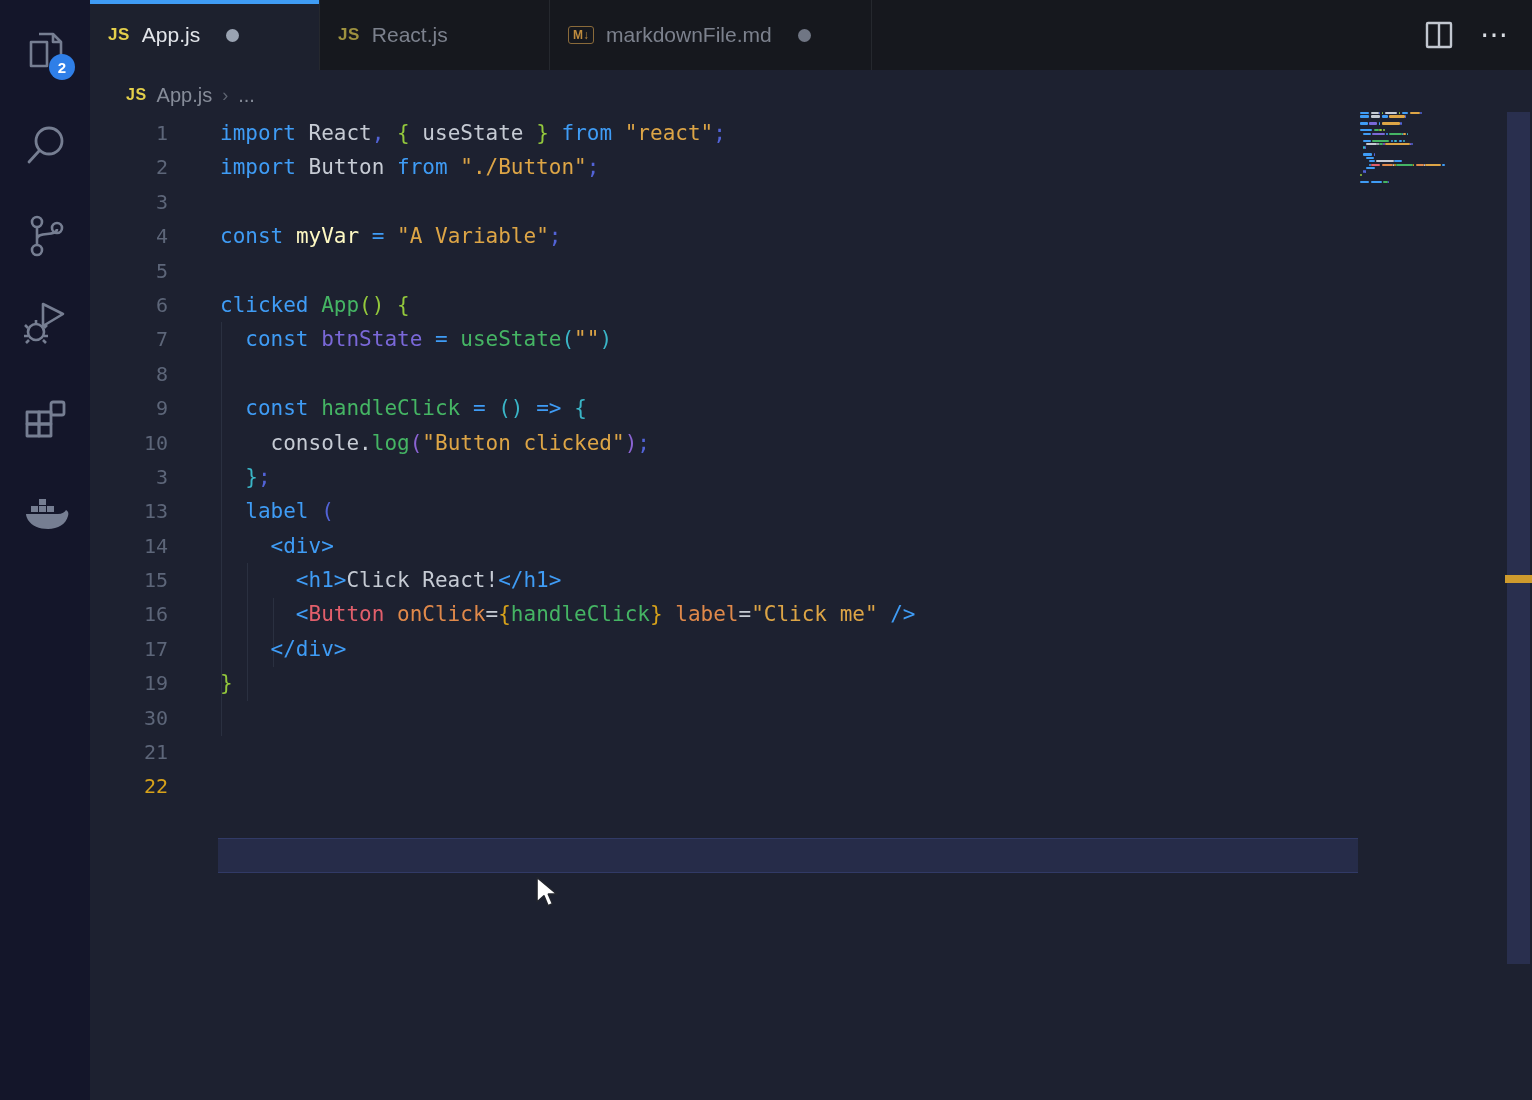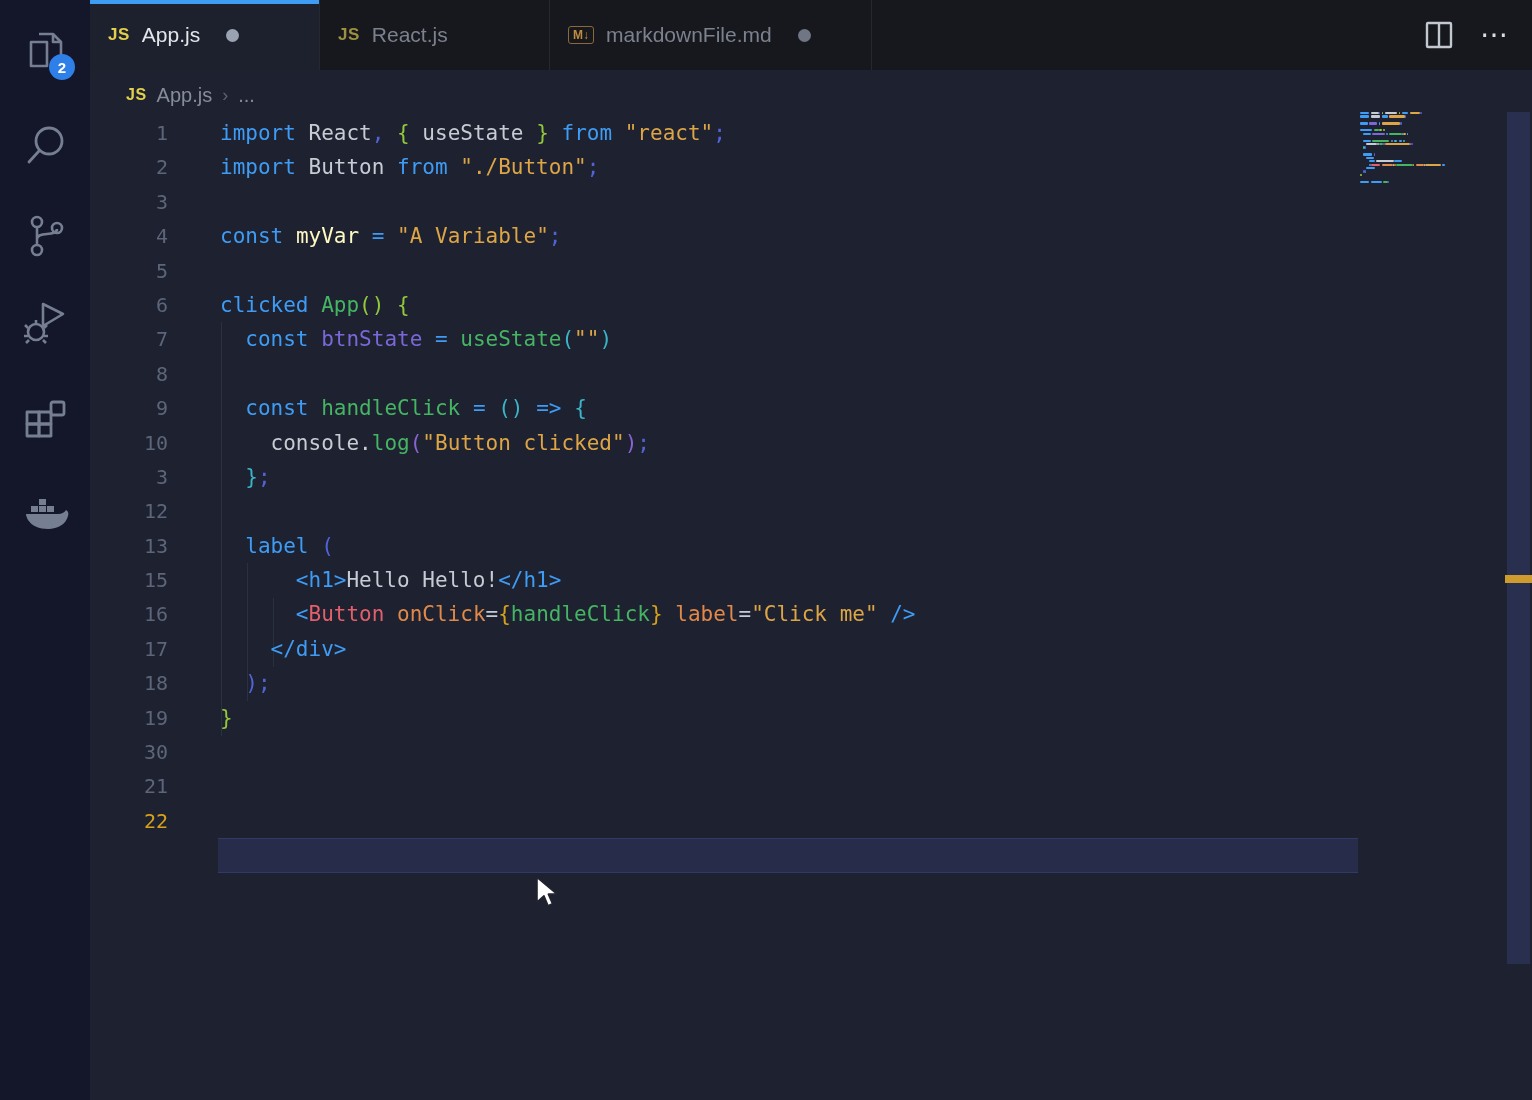--- a/index.html
+++ b/index.html
@@ -199,26 +199,25 @@
       <div class="code-line"><span class="gutter-num">2</span><span class="line-code"><span style="color: rgb(63, 156, 245);">import</span> <span style="color: rgb(198, 203, 212);">Button</span> <span style="color: rgb(63, 156, 245);">from</span> <span style="color: rgb(221, 165, 70);">"./Button"</span><span style="color: rgb(82, 99, 214);">;</span></span></div>
       <div class="code-line"><span class="gutter-num">3</span><span class="line-code"></span></div>
       <div class="code-line"><span class="gutter-num">4</span><span class="line-code"><span style="color: rgb(63, 156, 245);">const</span> <span style="color: #fef9c3;">myVar</span> <span style="color: rgb(63, 156, 245);">=</span> <span style="color: rgb(221, 165, 70);">"A Variable"</span><span style="color: rgb(82, 99, 214);">;</span></span></div>
       <div class="code-line"><span class="gutter-num">5</span><span class="line-code"></span></div>
       <div class="code-line"><span class="gutter-num">6</span><span class="line-code"><span style="color: rgb(63, 156, 245);">clicked</span> <span style="color: rgb(69, 181, 100);">App</span><span style="color: rgb(147, 200, 60);">()</span> <span style="color: rgb(147, 200, 60);">{</span></span></div>
       <div class="code-line"><span class="gutter-num">7</span><span class="line-code">  <span style="color: rgb(63, 156, 245);">const</span> <span style="color: rgb(122, 104, 216);">btnState</span> <span style="color: rgb(63, 156, 245);">=</span> <span style="color: rgb(69, 181, 100);">useState</span><span style="color: rgb(58, 181, 199);">(</span><span style="color: rgb(221, 165, 70);">""</span><span style="color: rgb(58, 181, 199);">)</span></span></div>
       <div class="code-line"><span class="gutter-num">8</span><span class="line-code"></span></div>
       <div class="code-line"><span class="gutter-num">9</span><span class="line-code">  <span style="color: rgb(63, 156, 245);">const</span> <span style="color: rgb(69, 181, 100);">handleClick</span> <span style="color: rgb(63, 156, 245);">=</span> <span style="color: rgb(58, 181, 199);">()</span> <span style="color: rgb(63, 156, 245);">=&gt;</span> <span style="color: rgb(58, 181, 199);">{</span></span></div>
       <div class="code-line"><span class="gutter-num">10</span><span class="line-code">    <span style="color: rgb(198, 203, 212);">console</span><span style="color: rgb(198, 203, 212);">.</span><span style="color: rgb(69, 181, 100);">log</span><span style="color: rgb(138, 99, 210);">(</span><span style="color: rgb(221, 165, 70);">"Button clicked"</span><span style="color: rgb(138, 99, 210);">)</span><span style="color: rgb(82, 99, 214);">;</span></span></div>
       <div class="code-line"><span class="gutter-num">3</span><span class="line-code">  <span style="color: rgb(58, 181, 199);">}</span><span style="color: rgb(82, 99, 214);">;</span></span></div>
-      <div class="code-line"><span class="gutter-num">12</span><span class="line-code"></span></div>
       <div class="code-line"><span class="gutter-num">13</span><span class="line-code">  <span style="color: rgb(63, 156, 245);">label</span> <span style="color: rgb(82, 99, 214);">(</span></span></div>
-      <div class="code-line"><span class="gutter-num">15</span><span class="line-code">      <span style="color: rgb(63, 156, 245);">&lt;h1&gt;</span><span style="color: rgb(198, 203, 212);">Hello Hello!</span><span style="color: rgb(63, 156, 245);">&lt;/h1&gt;</span></span></div>
+      <div class="code-line"><span class="gutter-num">14</span><span class="line-code">    <span style="color: rgb(63, 156, 245);">&lt;div&gt;</span></span></div>
+      <div class="code-line"><span class="gutter-num">15</span><span class="line-code">      <span style="color: rgb(63, 156, 245);">&lt;h1&gt;</span><span style="color: rgb(198, 203, 212);">Click React!</span><span style="color: rgb(63, 156, 245);">&lt;/h1&gt;</span></span></div>
       <div class="code-line"><span class="gutter-num">16</span><span class="line-code">      <span style="color: rgb(63, 156, 245);">&lt;</span><span style="color: rgb(226, 95, 107);">Button</span> <span style="color: rgb(224, 137, 74);">onClick</span><span style="color: rgb(198, 203, 212);">=</span><span style="color: rgb(215, 162, 26);">{</span><span style="color: rgb(69, 181, 100);">handleClick</span><span style="color: rgb(215, 162, 26);">}</span> <span style="color: rgb(224, 137, 74);">label</span><span style="color: rgb(198, 203, 212);">=</span><span style="color: rgb(221, 165, 70);">"Click me"</span> <span style="color: rgb(63, 156, 245);">/&gt;</span></span></div>
       <div class="code-line"><span class="gutter-num">17</span><span class="line-code">    <span style="color: rgb(63, 156, 245);">&lt;/div&gt;</span></span></div>
-      <div class="code-line"><span class="gutter-num">18</span><span class="line-code">  <span style="color: rgb(82, 99, 214);">)</span><span style="color: rgb(82, 99, 214);">;</span></span></div>
       <div class="code-line"><span class="gutter-num">19</span><span class="line-code"><span style="color: rgb(147, 200, 60);">}</span></span></div>
       <div class="code-line"><span class="gutter-num">30</span><span class="line-code"></span></div>
       <div class="code-line"><span class="gutter-num">21</span></div>
       <div class="code-line"><span class="gutter-num active">22</span><span class="line-code"></span></div>
     </div>
 
   <div id="minimap">
       <div class="mm-line">
         <span class="mm-tok" style="left: 0px; width: 9.3px; background: rgb(63, 156, 245);"></span>
         <span class="mm-tok" style="left: 10.85px; width: 7.75px; background: rgb(198, 203, 212);"></span>

